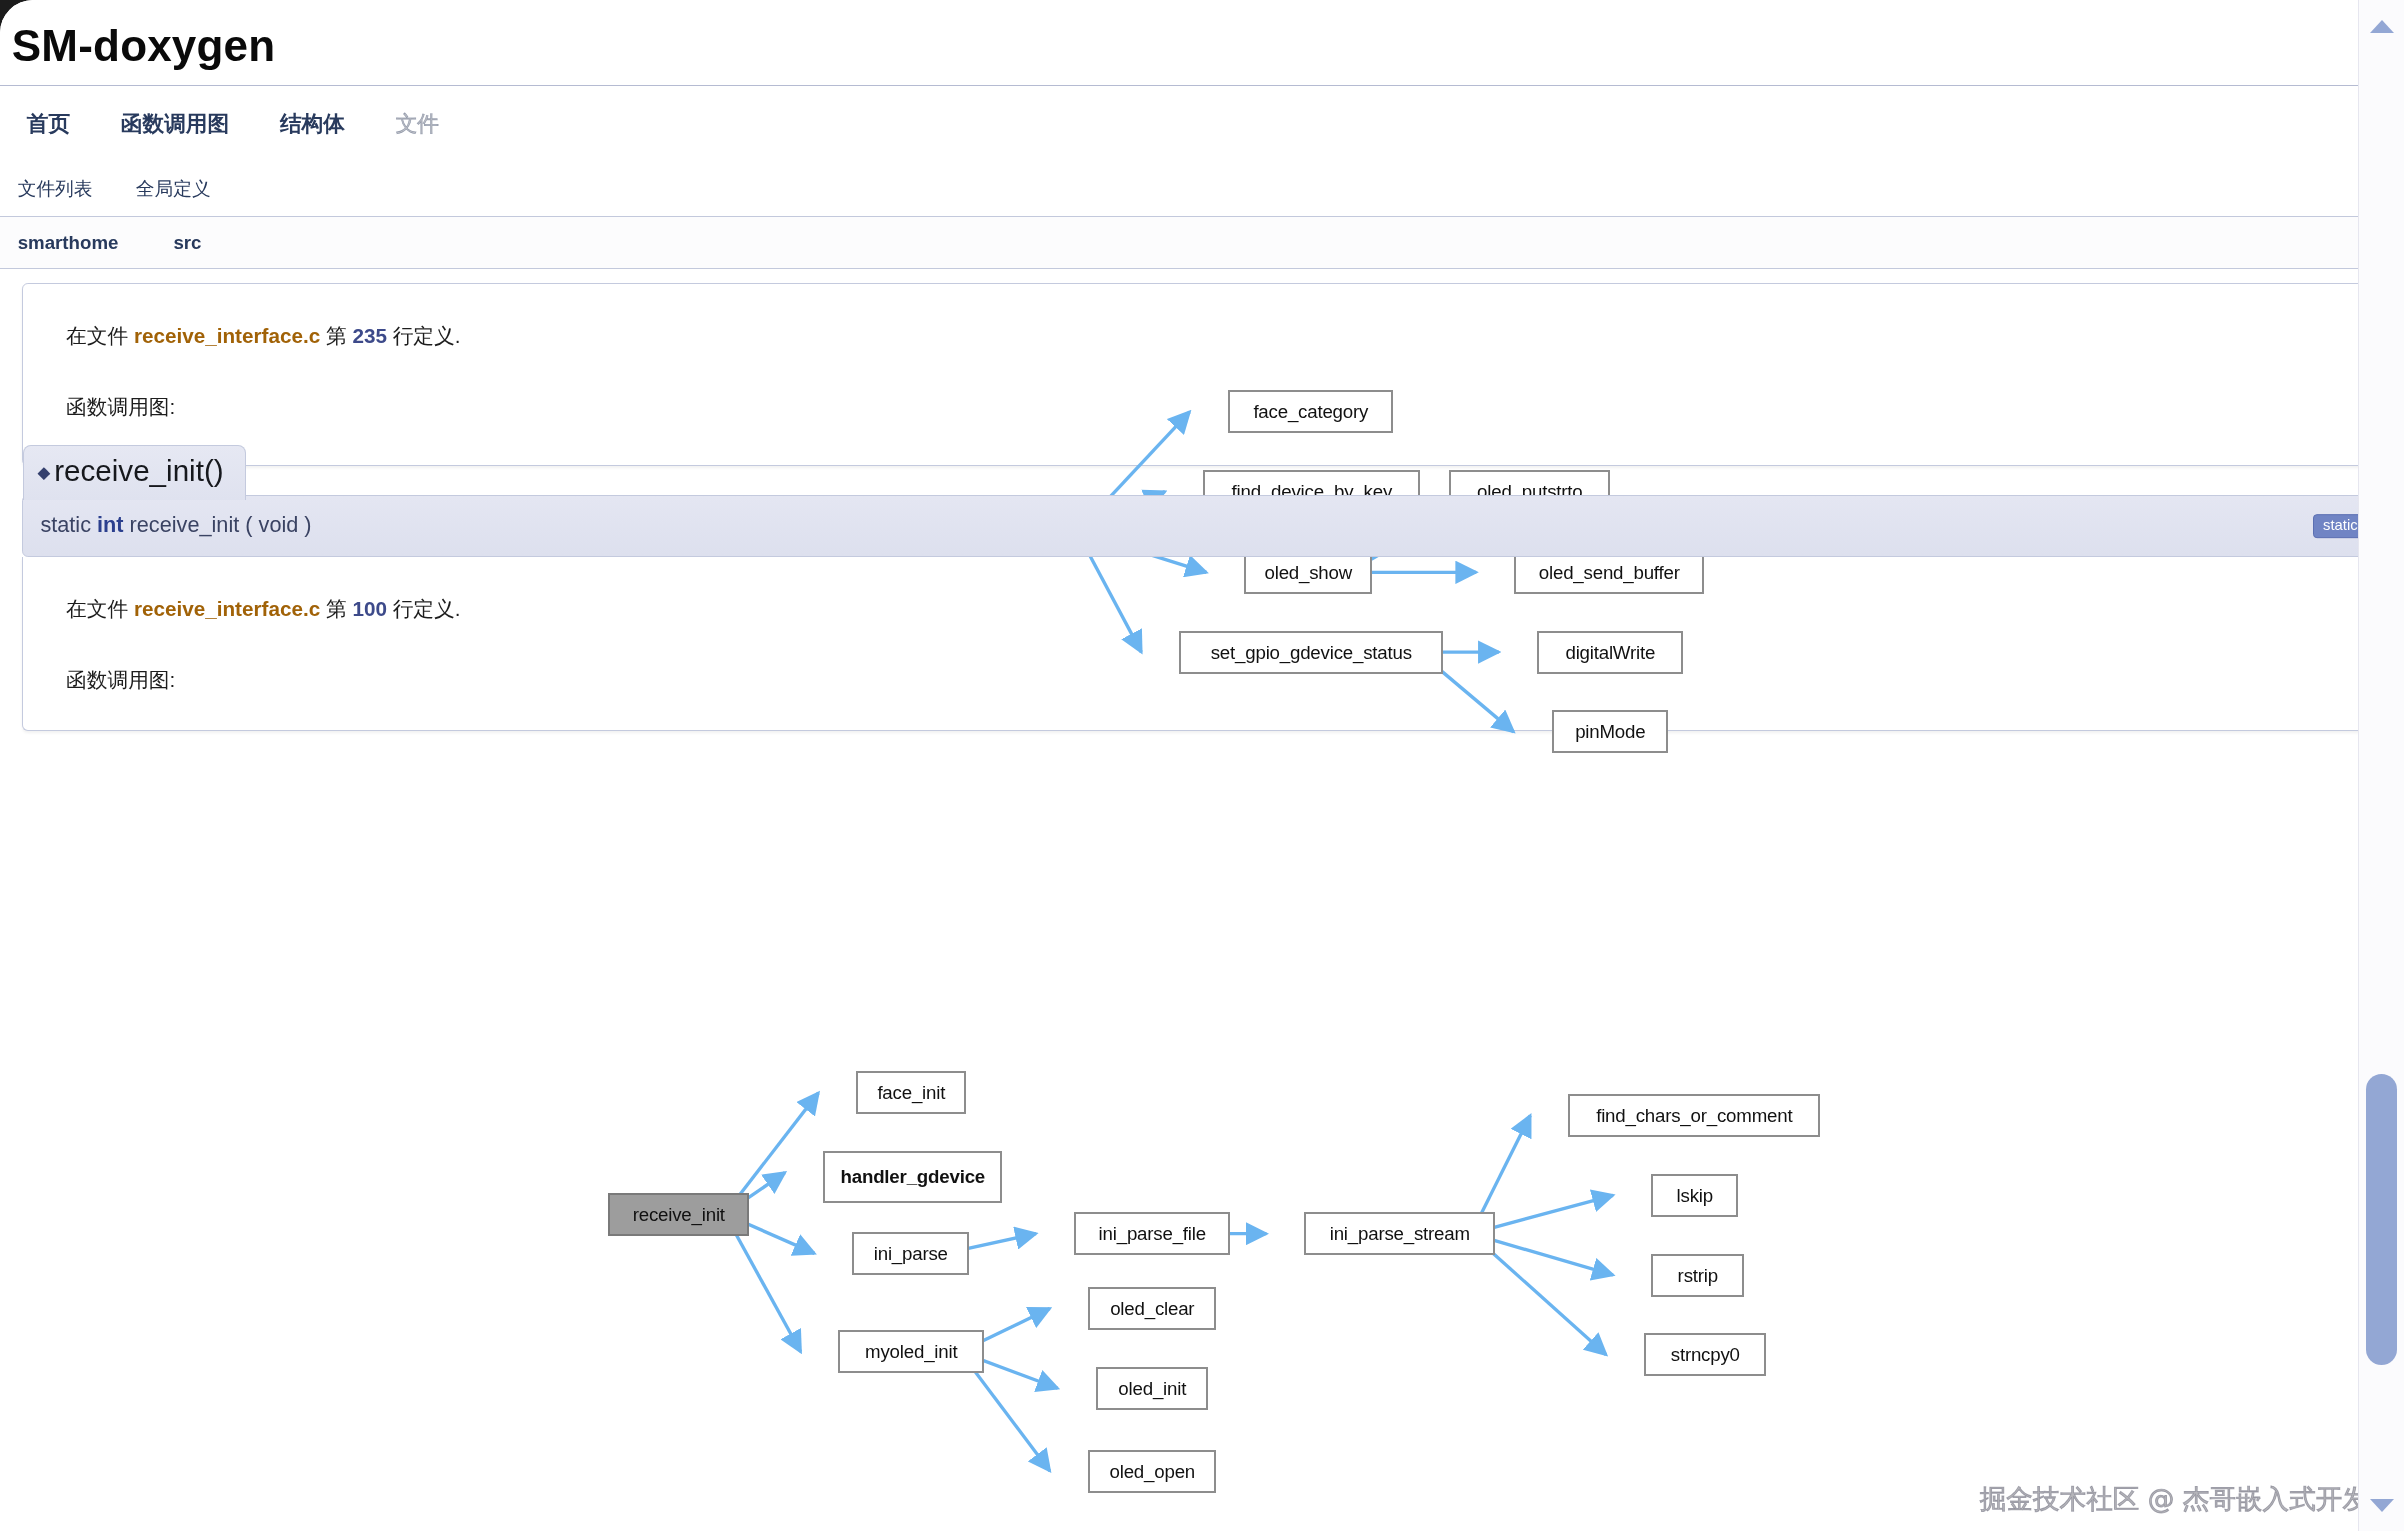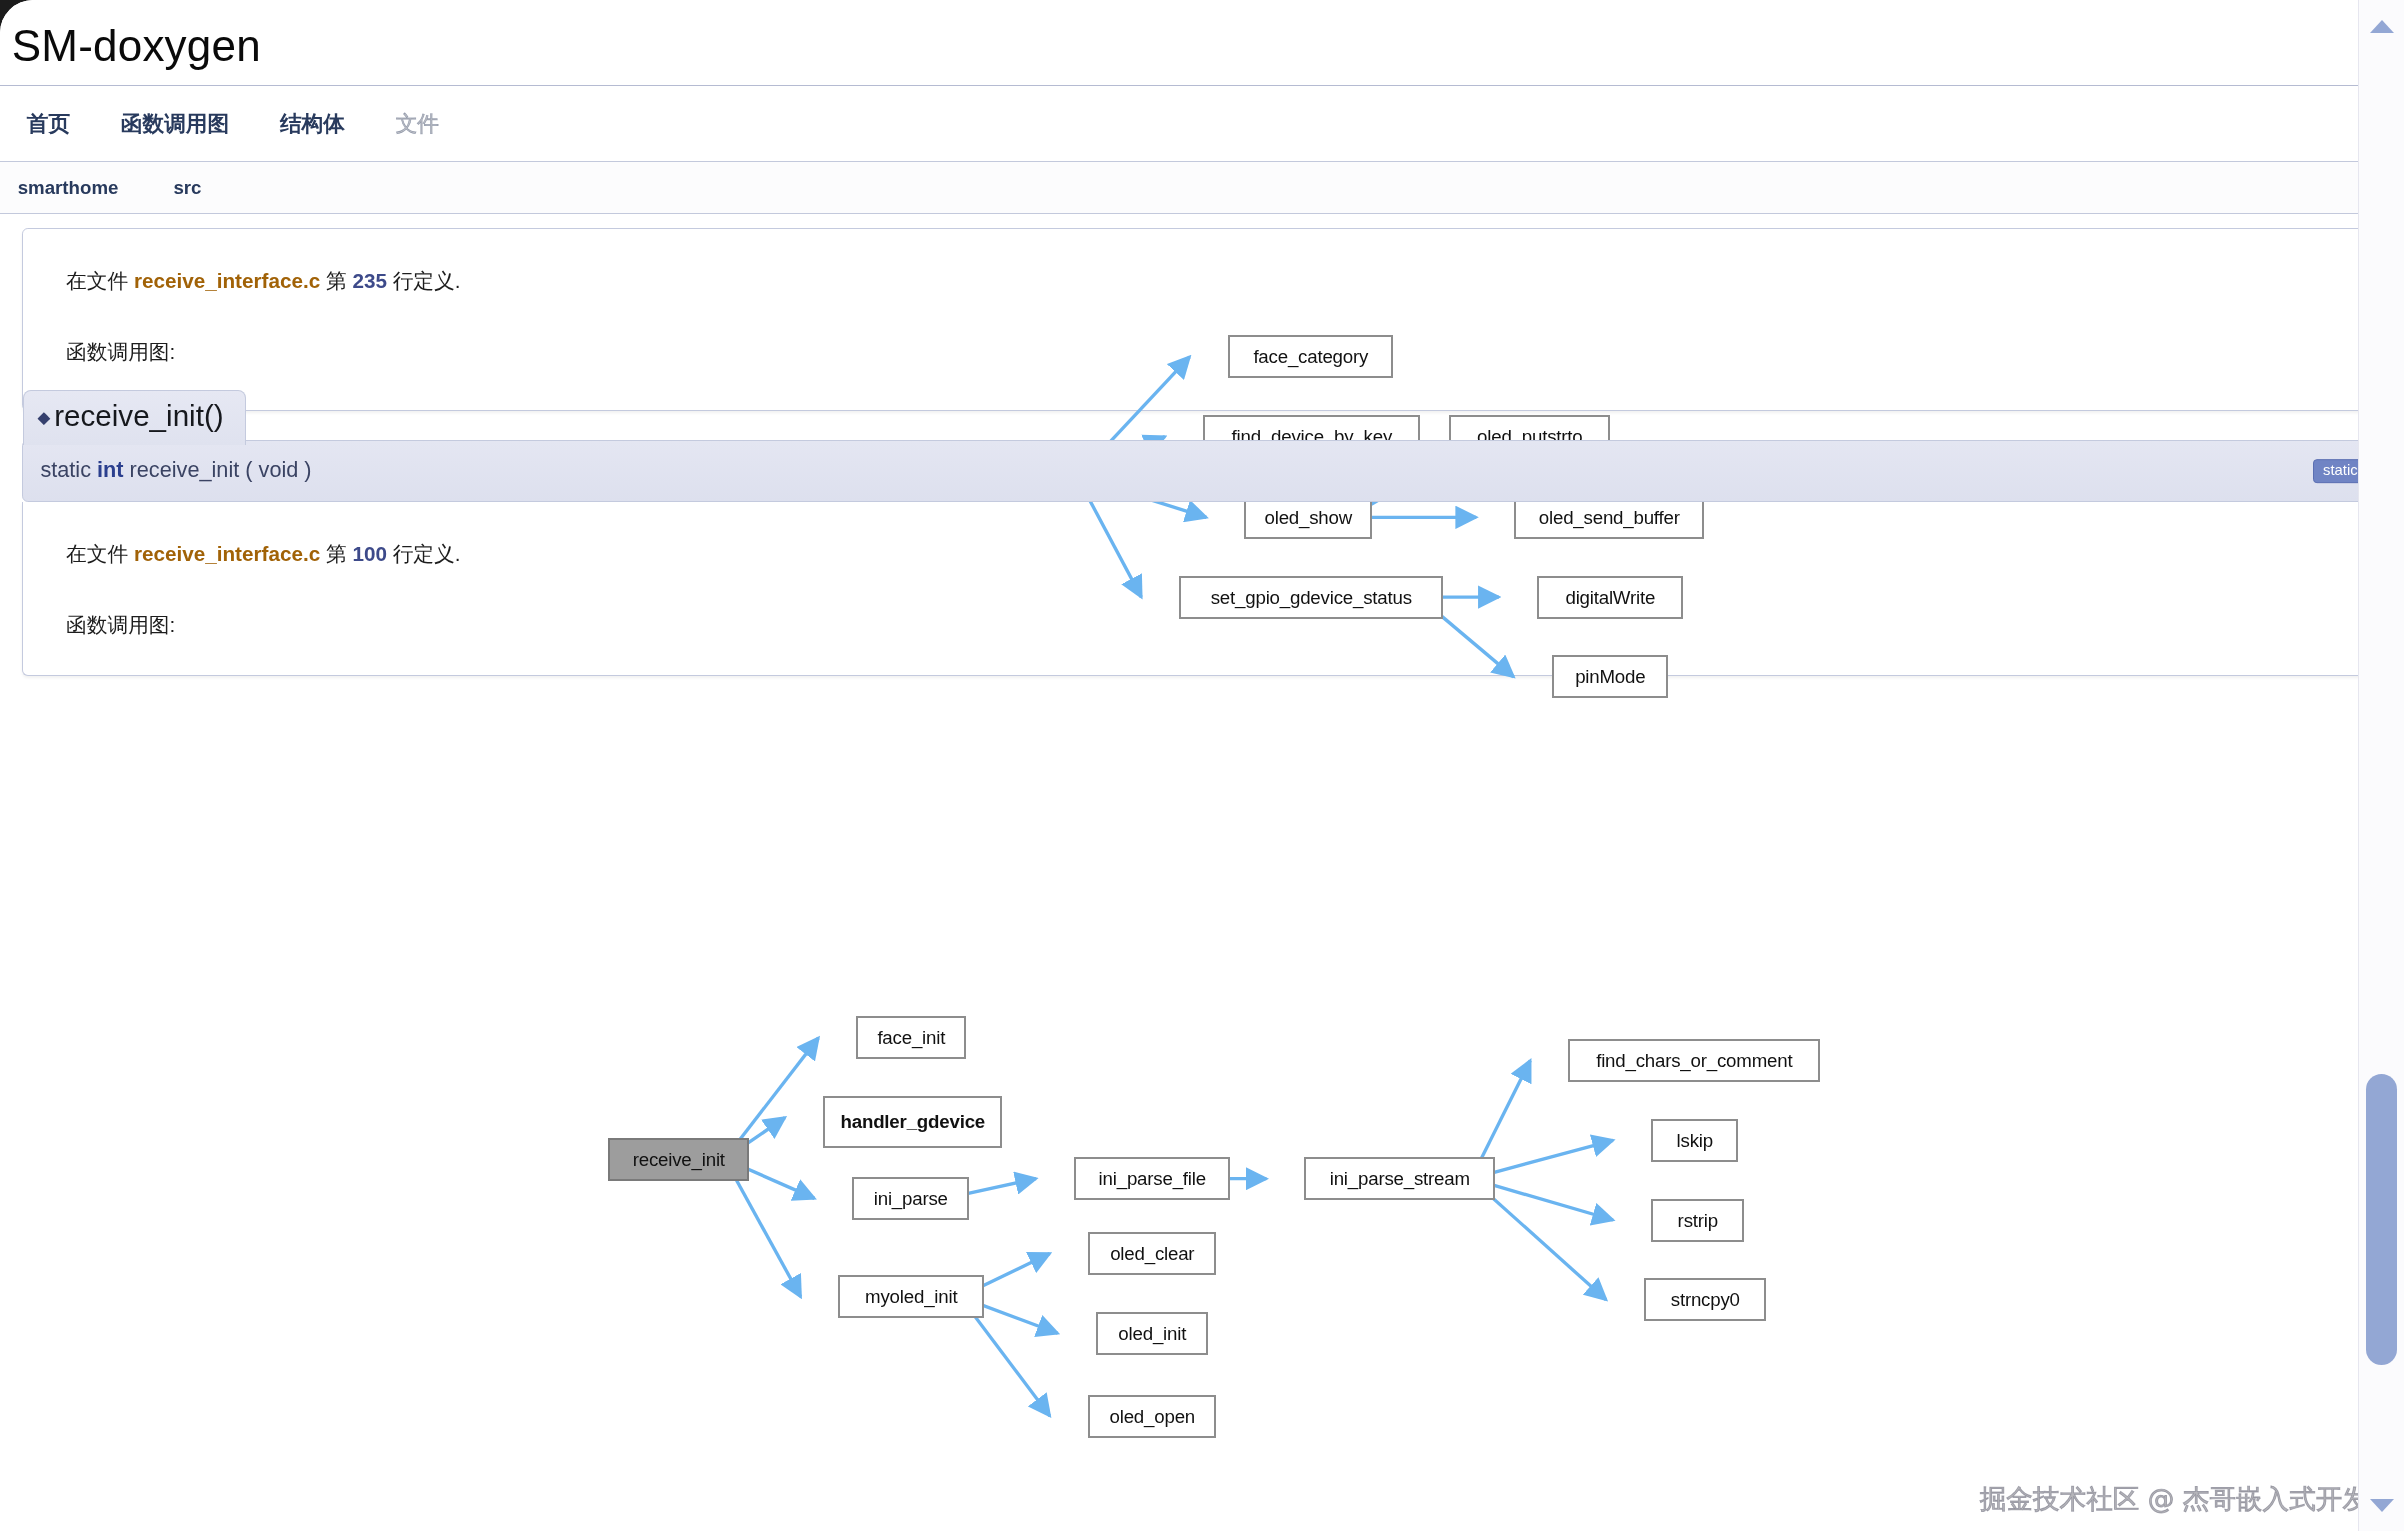--- a/index.html
+++ b/index.html
@@ -18,21 +18,21 @@
 
   
   .titlearea{
     height:85px;
     padding:5.9px 0 0 11.8px;
     box-sizing:border-box;
     background:#fff;
   }
   .projectname{
     font-size:44px;
-    font-weight:400;
+    font-weight:700;
     color:#0a0a0a;
     letter-spacing:0.2px;
     line-height:79px;
     font-family:"Liberation Sans","DejaVu Sans",sans-serif;
   }
 
   
   .tabs-wrap{
     border-top:1px solid #b5bbd2;
     background:#fff;
@@ -243,20 +243,28 @@
           <a href="#">首页</a>
         </li>
         <li>
           <a href="#">函数调用图</a>
         </li>
         <li>
           <a href="#">结构体</a>
         </li>
         <li>
           <a href="#" class="ghost">文件</a>
+        </li>
+      </ul>
+    <ul class="tablist2" id="tablist-secondary">
+        <li>
+          <a href="#">文件列表</a>
+        </li>
+        <li>
+          <a href="#">全局定义</a>
         </li>
       </ul>
   </div>
 
   <div class="navpath" id="breadcrumb">
       <a href="#" class="navelem">smarthome</a>
       <a href="#" class="navelem">src</a>
     </div>
 
   <div class="content">

